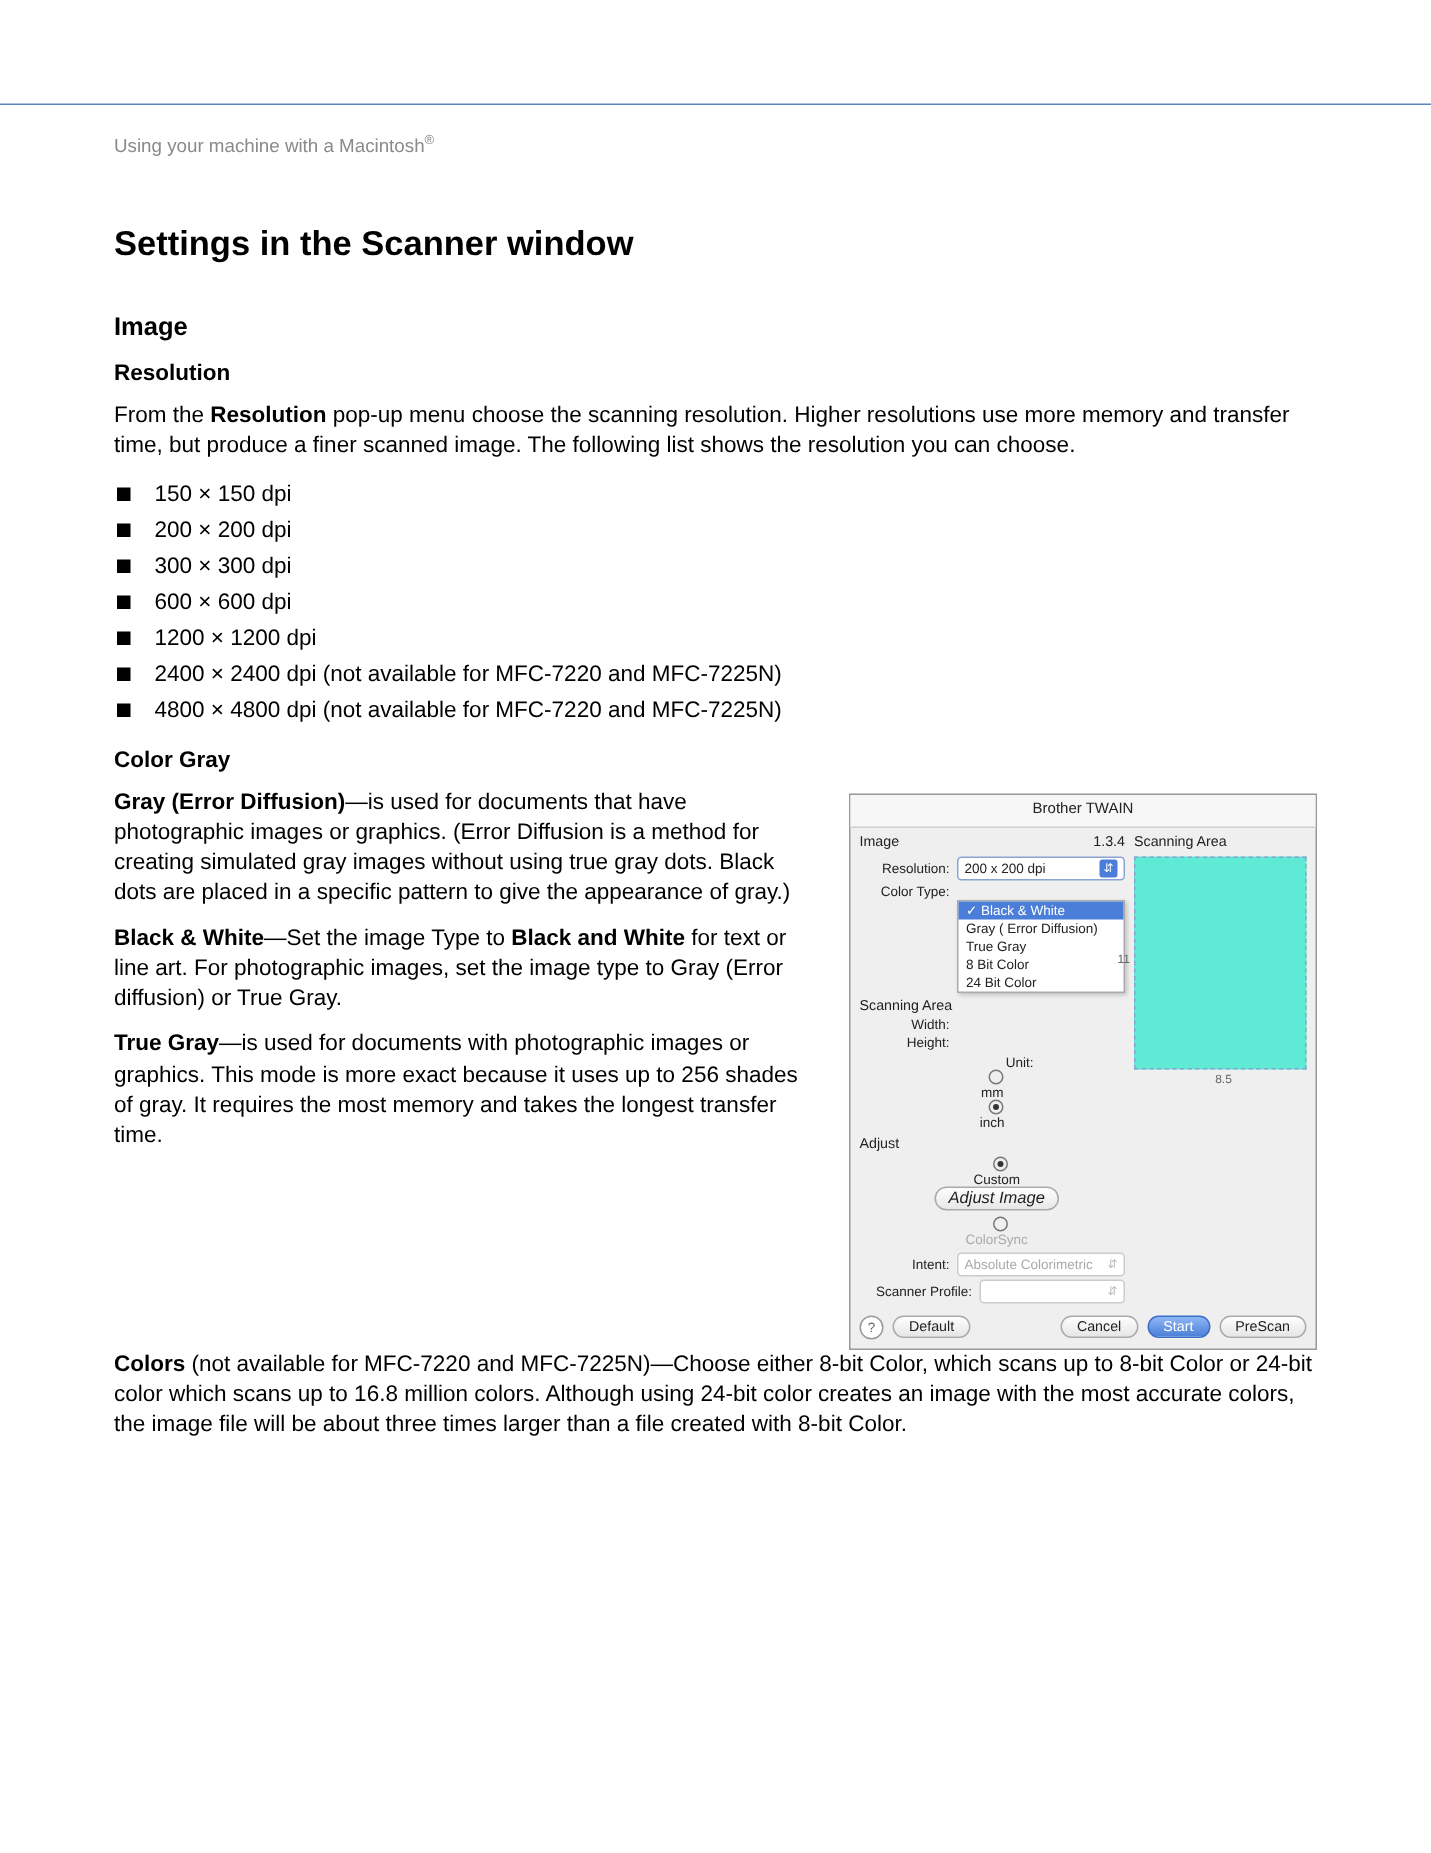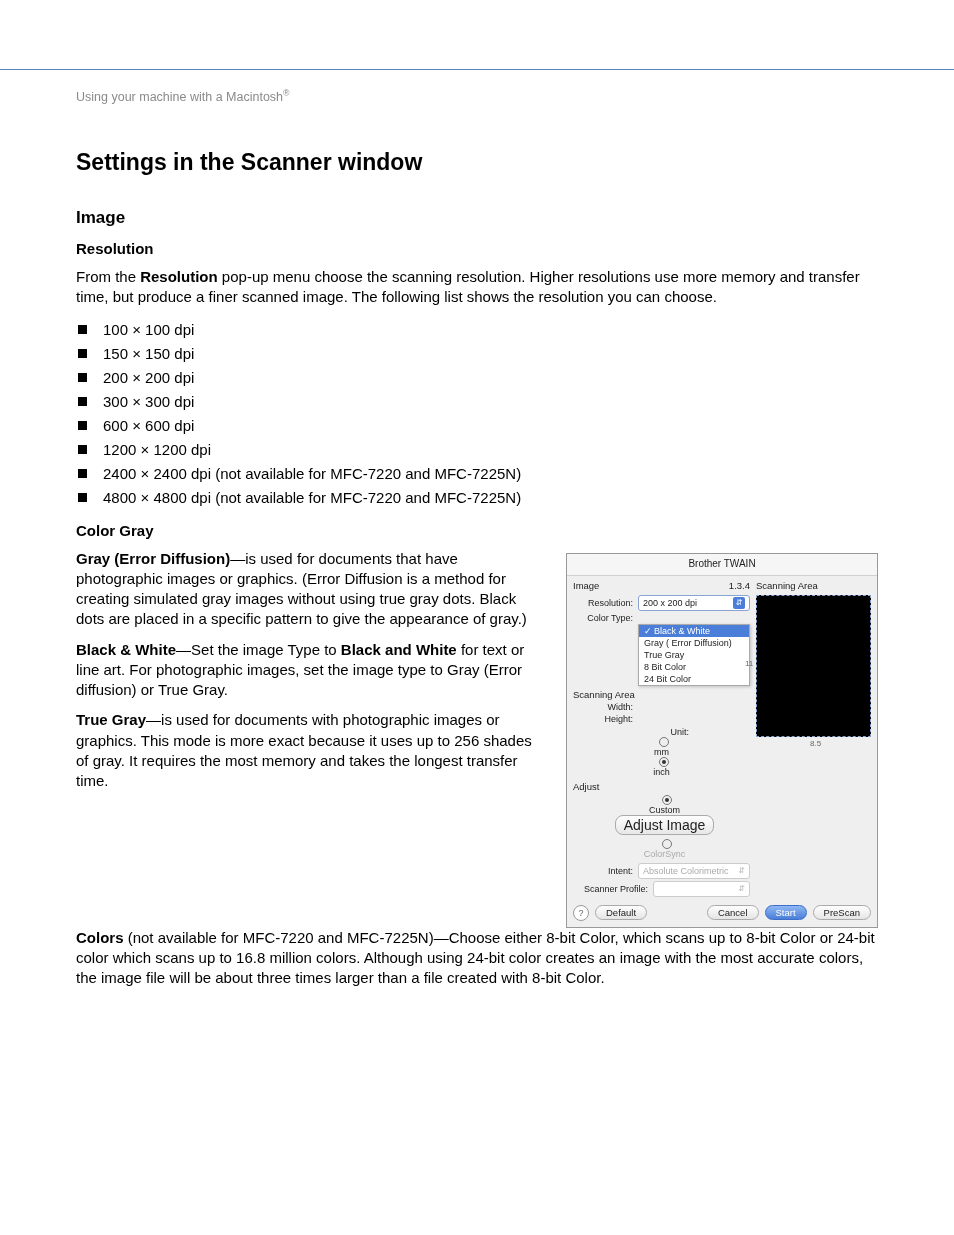--- a/index.html
+++ b/index.html
@@ -152,26 +152,27 @@
     content: ""; position: absolute; width: 4px; height: 4px;
     background: #333; border-radius: 50%; top: 2px; left: 2px;
   }
   .sect-label { font-size: 9.5px; margin: 3px 0 2px 0; }
   .mini-btn {
     display: inline-block;
     border: 1px solid #aaa;
     background: linear-gradient(#fefefe, #e7e7e7);
     border-radius: 8px;
     padding: 1px 8px;
-    font-size: 14px;
+    font-size: 11px;
+    font-style: italic;
   }
   .disabled { color: #aaa; border-color: #ccc; }
   .preview-area {
     border: 1px dashed #8aa3d1;
-    background: #000000;
+    background: #5eead4;
     height: 140px;
     position: relative;
   }
   .axis-v {
     position: absolute; left: -12px; top: 45%; font-size: 8px; color: #666;
   }
   .axis-h {
     position: absolute; bottom: -12px; left: 47%; font-size: 8px; color: #666;
   }
   .twain-footer {
@@ -214,24 +215,20 @@
 
   <h2 class="sub1">Image</h2>
 
   <h3 class="sub2">Resolution</h3>
 
   <p class="body">
     <span>From the </span><span class="bold">Resolution</span><span> pop-up menu choose the scanning resolution. Higher resolutions use more memory and transfer time, but produce a finer scanned image. The following list shows the resolution you can choose.</span>
   </p>
 
   <ul class="res-list">
-    <li>
-        <span class="sq"></span>
-        <span>100 × 100 dpi</span>
-      </li>
     <li>
         <span class="sq"></span>
         <span>150 × 150 dpi</span>
       </li>
     <li>
         <span class="sq"></span>
         <span>200 × 200 dpi</span>
       </li>
     <li>
         <span class="sq"></span>

